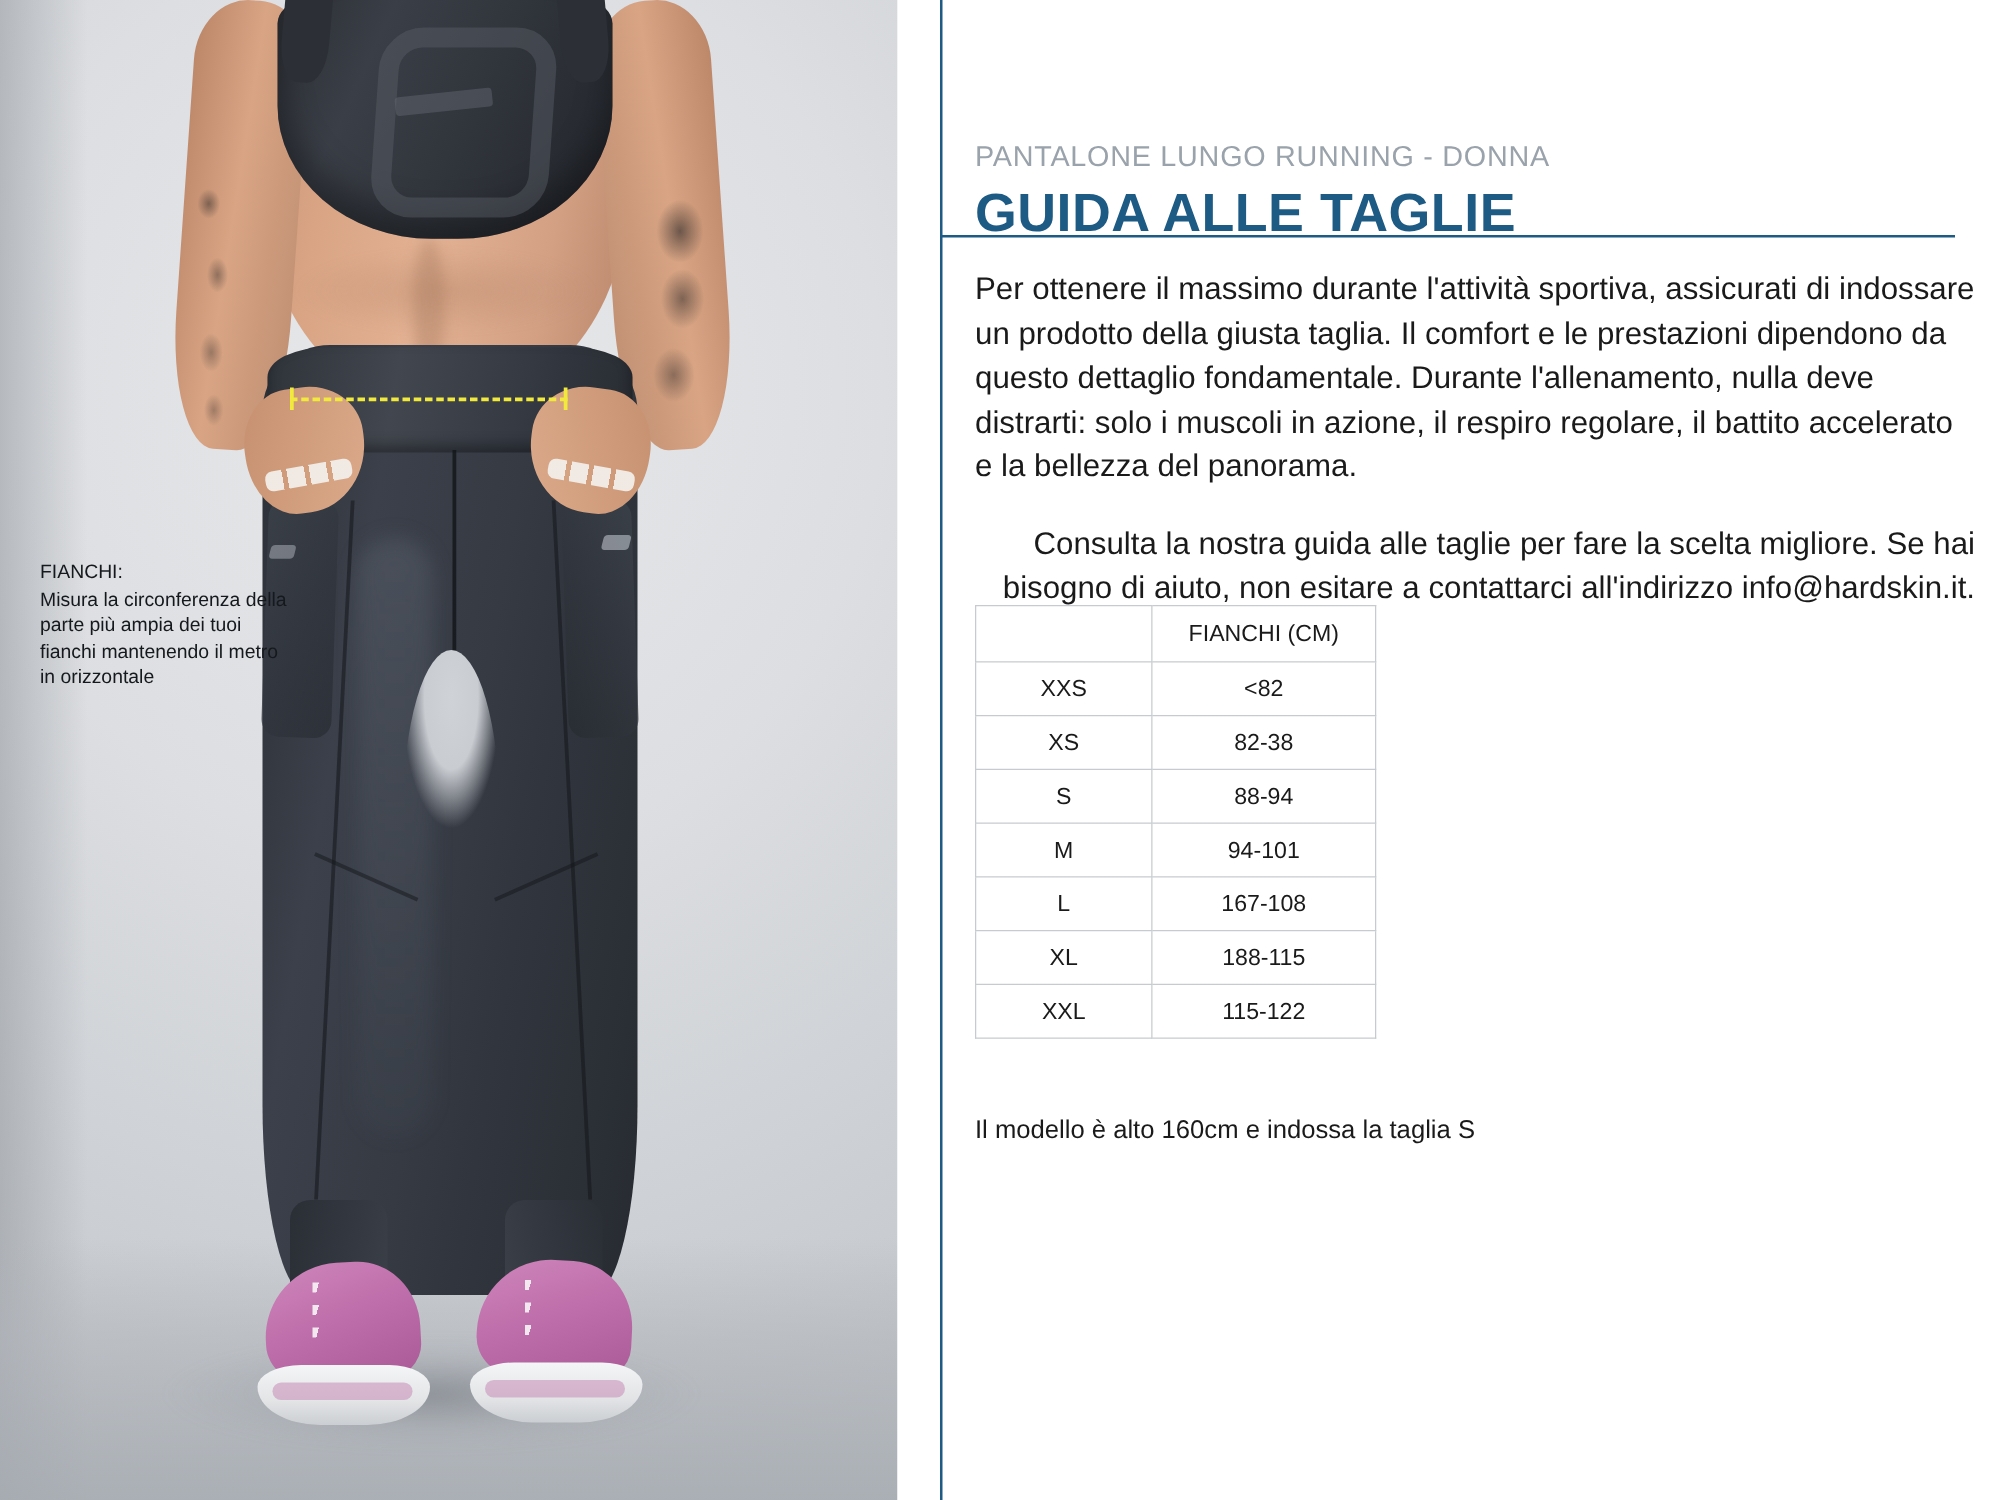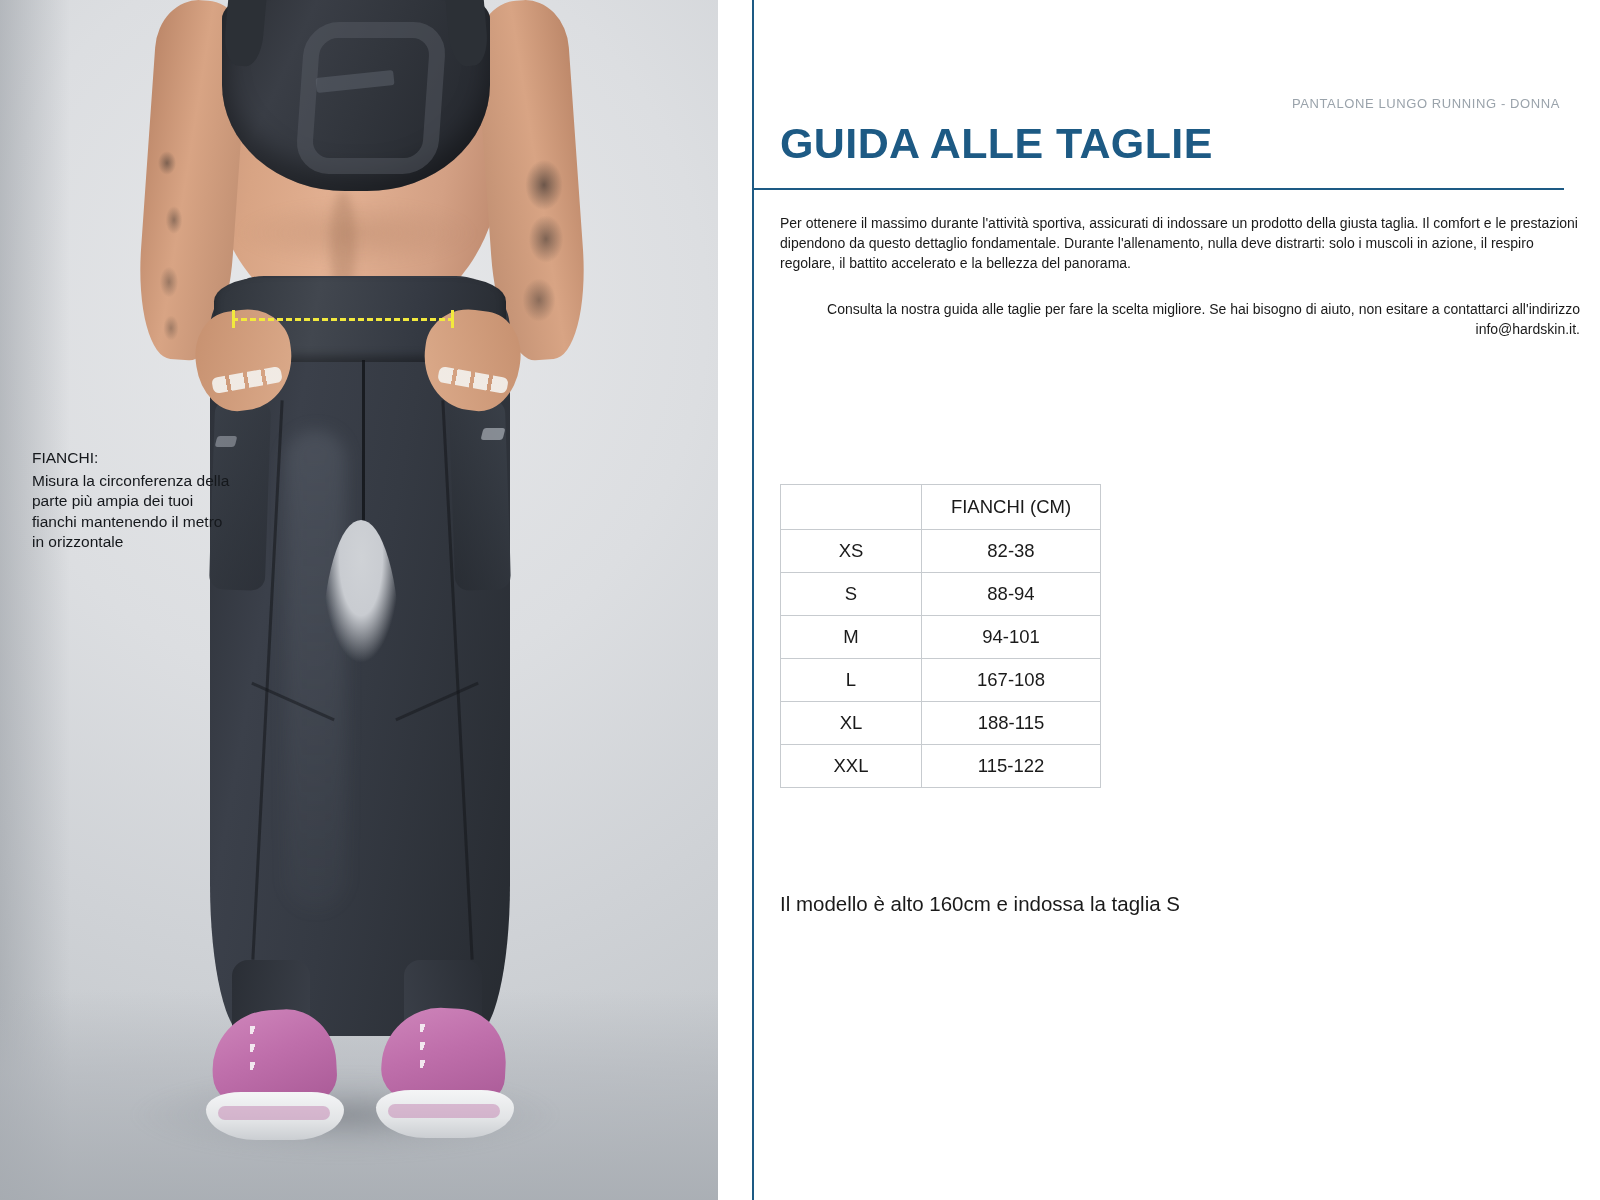--- a/index.html
+++ b/index.html
@@ -436,45 +436,44 @@
     height: 2px;
     background: #1d5a84;
   }
   .header-block {
     position: absolute;
     left: 62px;
     top: 96px;
     width: 780px;
   }
   .eyebrow {
-    font-size: 13px;
+    font-size: 23px;
     letter-spacing: 0.6px;
     color: #9aa3ab;
     font-weight: 400;
-    margin: 0 0 10px 0;
+    margin: 16px 0 10px 0;
     font-family: "Liberation Sans", sans-serif;
-    text-align: right;
   }
   .title {
     font-size: 43px;
     font-weight: bold;
     color: #1d5a84;
     letter-spacing: 0.4px;
     margin: 0;
     line-height: 1.05;
     font-family: "Liberation Sans", sans-serif;
   }
   .body-block {
     position: absolute;
     left: 62px;
     top: 214px;
     width: 800px;
   }
   .body-p {
-    font-size: 14px;
+    font-size: 25px;
     line-height: 1.42;
     color: #1a1a1a;
     margin: 0 0 26px 0;
     font-family: "Liberation Sans", sans-serif;
   }
   .body-p:last-child { margin-bottom: 0; text-align: right; }
 
   
   .size-table-wrap {
     position: absolute;
@@ -613,20 +612,24 @@
     <div class="size-table-wrap">
       <table class="size-table">
         <thead>
           <tr>
             <th class="col-size"></th>
             <th class="col-val">FIANCHI (CM)</th>
           </tr>
         </thead>
         <tbody>
           <tr>
+            <td class="col-size">XXS</td>
+            <td class="col-val">&lt;82</td>
+          </tr>
+          <tr>
             <td class="col-size">XS</td>
             <td class="col-val">82-38</td>
           </tr>
           <tr>
             <td class="col-size">S</td>
             <td class="col-val">88-94</td>
           </tr>
           <tr>
             <td class="col-size">M</td>
             <td class="col-val">94-101</td>

